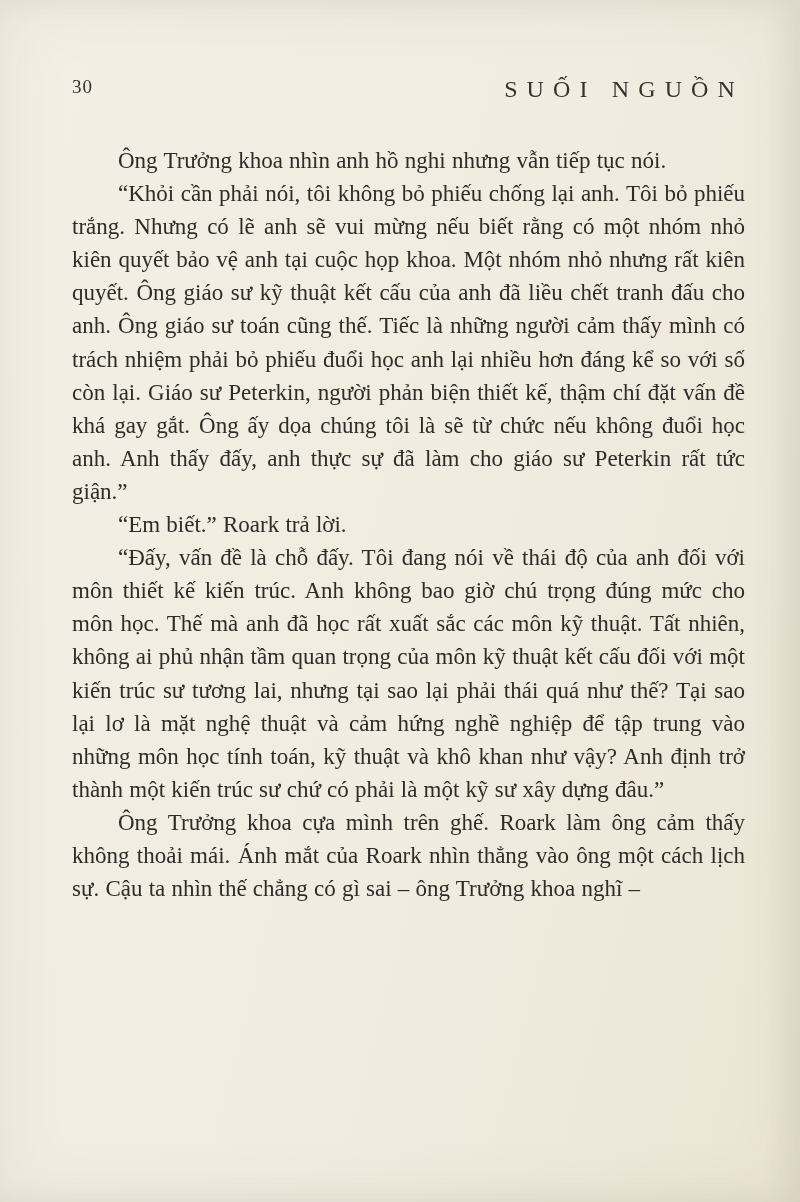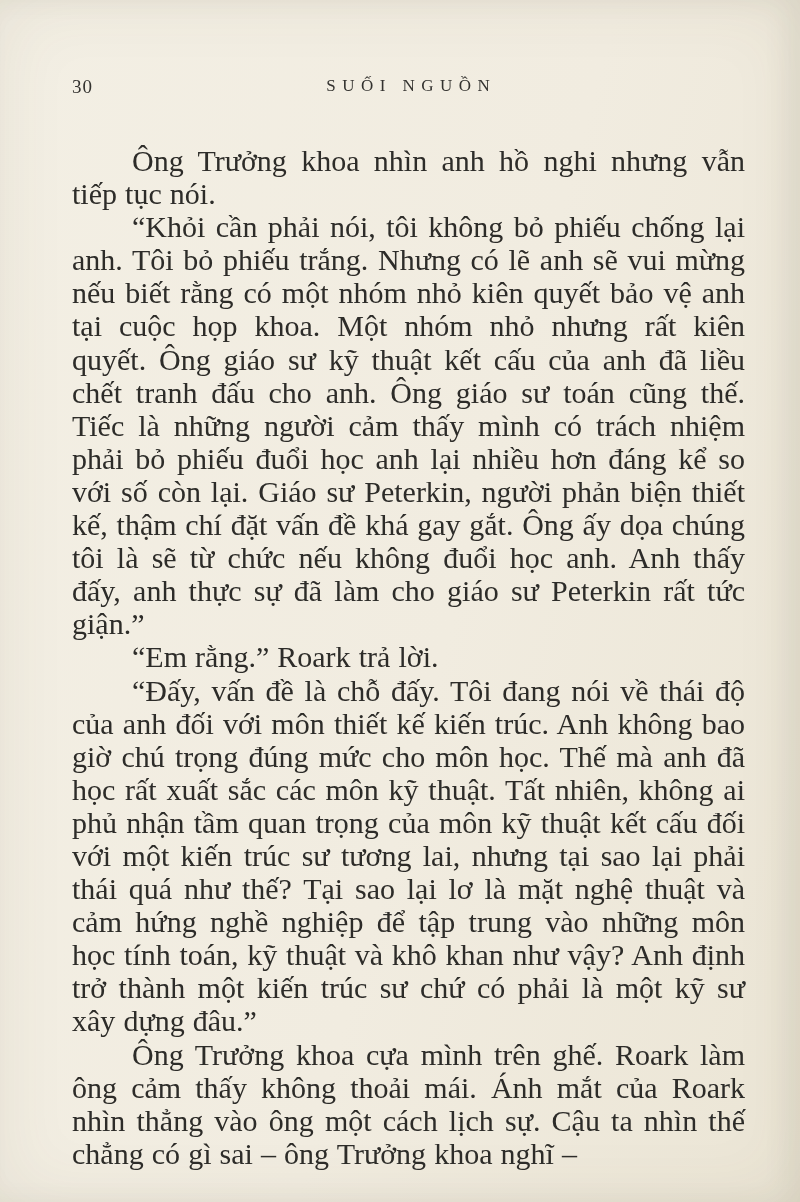--- a/index.html
+++ b/index.html
@@ -34,50 +34,50 @@
     left: 0;
     top: 0;
     letter-spacing: 0.05em;
   }
 
   .running-title {
     position: absolute;
     left: 0;
     right: 0;
     top: 0;
-    text-align: center;
+    text-align: right;
     letter-spacing: 0.38em;
     text-indent: 0.38em; 
-    font-size: 17px;
+    font-size: 24px;
   }
 
   .page-body {
     margin: 42px 55px 0 72px;
   }
 
   .page-body p {
-    font-size: 30px;
+    font-size: 23px;
     line-height: 33.1px;
     text-align: justify;
     text-indent: 2em;
     color: #2d2c29;
     word-spacing: 0.02em;
   }
 </style>
 </head>
 <body>
 
 <div class="page">
 
   <header class="page-header">
     <span class="page-number">30</span>
     <span class="running-title">SUỐI NGUỒN</span>
   </header>
 
   <main class="page-body">
     <p>Ông Trưởng khoa nhìn anh hồ nghi nhưng vẫn tiếp tục nói.</p>
     <p>“Khỏi cần phải nói, tôi không bỏ phiếu chống lại anh. Tôi bỏ phiếu trắng. Nhưng có lẽ anh sẽ vui mừng nếu biết rằng có một nhóm nhỏ kiên quyết bảo vệ anh tại cuộc họp khoa. Một nhóm nhỏ nhưng rất kiên quyết. Ông giáo sư kỹ thuật kết cấu của anh đã liều chết tranh đấu cho anh. Ông giáo sư toán cũng thế. Tiếc là những người cảm thấy mình có trách nhiệm phải bỏ phiếu đuổi học anh lại nhiều hơn đáng kể so với số còn lại. Giáo sư Peterkin, người phản biện thiết kế, thậm chí đặt vấn đề khá gay gắt. Ông ấy dọa chúng tôi là sẽ từ chức nếu không đuổi học anh. Anh thấy đấy, anh thực sự đã làm cho giáo sư Peterkin rất tức giận.”</p>
-    <p>“Em rằng.” Roark trả lời.</p>
+    <p>“Em biết.” Roark trả lời.</p>
     <p>“Đấy, vấn đề là chỗ đấy. Tôi đang nói về thái độ của anh đối với môn thiết kế kiến trúc. Anh không bao giờ chú trọng đúng mức cho môn học. Thế mà anh đã học rất xuất sắc các môn kỹ thuật. Tất nhiên, không ai phủ nhận tầm quan trọng của môn kỹ thuật kết cấu đối với một kiến trúc sư tương lai, nhưng tại sao lại phải thái quá như thế? Tại sao lại lơ là mặt nghệ thuật và cảm hứng nghề nghiệp để tập trung vào những môn học tính toán, kỹ thuật và khô khan như vậy? Anh định trở thành một kiến trúc sư chứ có phải là một kỹ sư xây dựng đâu.”</p>
     <p>Ông Trưởng khoa cựa mình trên ghế. Roark làm ông cảm thấy không thoải mái. Ánh mắt của Roark nhìn thẳng vào ông một cách lịch sự. Cậu ta nhìn thế chẳng có gì sai – ông Trưởng khoa nghĩ –</p>
   </main>
 
 </div>
 
 </body></html>

